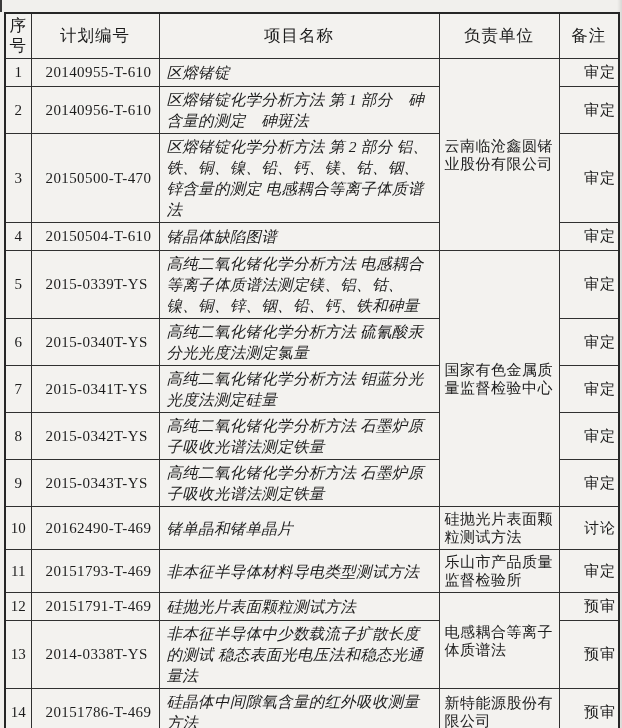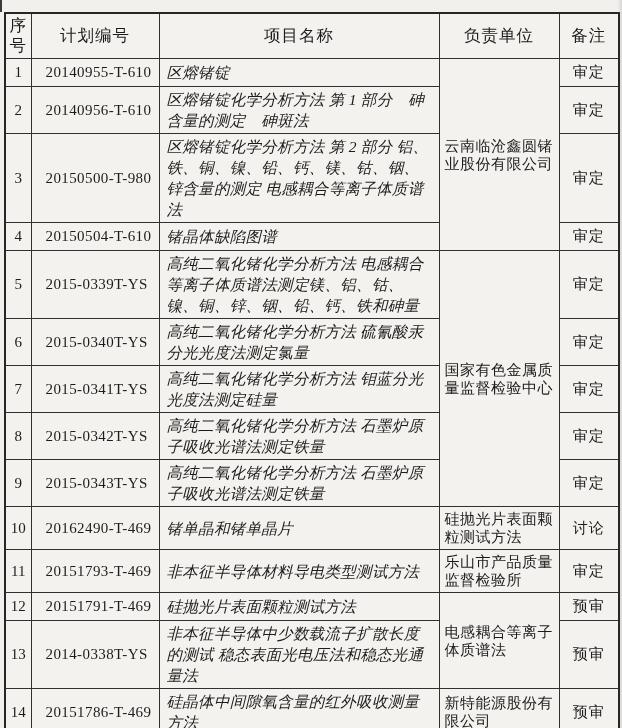--- a/index.html
+++ b/index.html
@@ -33,21 +33,21 @@
     letter-spacing:1px;
   }
   tr.hh{height:42px;}
   tr.h1{height:28px;}
   tr.h2{height:43px;}
   tr.h3{height:63px;}
   .c-no{text-align:center;font-size:15px;padding:0 2px;}
   .c-code{text-align:center;font-size:15px;letter-spacing:0.4px;white-space:nowrap;padding:0 14px;}
   .c-name{text-align:left;font-size:15.5px;line-height:21px;padding:2px 7px;letter-spacing:0.3px;font-style:italic;}
   .c-unit{text-align:left;font-size:15px;line-height:18px;padding:2px 5px;letter-spacing:0.5px;}
-  .c-remark{text-align:center;font-size:15px;padding:0 2px;letter-spacing:1px;margin-top:44px;}
+  .c-remark{text-align:right;font-size:15px;padding:0 2px;letter-spacing:1px;margin-top:44px;}
 </style>
 </head>
 <body>
 
 <div class="scan-artifact-topleft"></div>
 <div class="scan-edge-right"></div>
 
 <table class="doc">
   <colgroup>
     <col style="width:26px">
@@ -73,21 +73,21 @@
     <td class="c-remark">审定</td>
   </tr>
   <tr class="h2">
     <td class="c-no">2</td>
     <td class="c-code">20140956-T-610</td>
     <td class="c-name">区熔锗锭化学分析方法 第 1 部分　砷含量的测定　砷斑法</td>
     <td class="c-remark">审定</td>
   </tr>
   <tr class="h3">
     <td class="c-no">3</td>
-    <td class="c-code">20150500-T-980</td>
+    <td class="c-code">20150500-T-470</td>
     <td class="c-name">区熔锗锭化学分析方法 第 2 部分 铝、铁、铜、镍、铅、钙、镁、钴、铟、锌含量的测定 电感耦合等离子体质谱法</td>
     <td class="c-remark">审定</td>
   </tr>
   <tr class="h1">
     <td class="c-no">4</td>
     <td class="c-code">20150504-T-610</td>
     <td class="c-name">锗晶体缺陷图谱</td>
     <td class="c-remark">审定</td>
   </tr>
 

